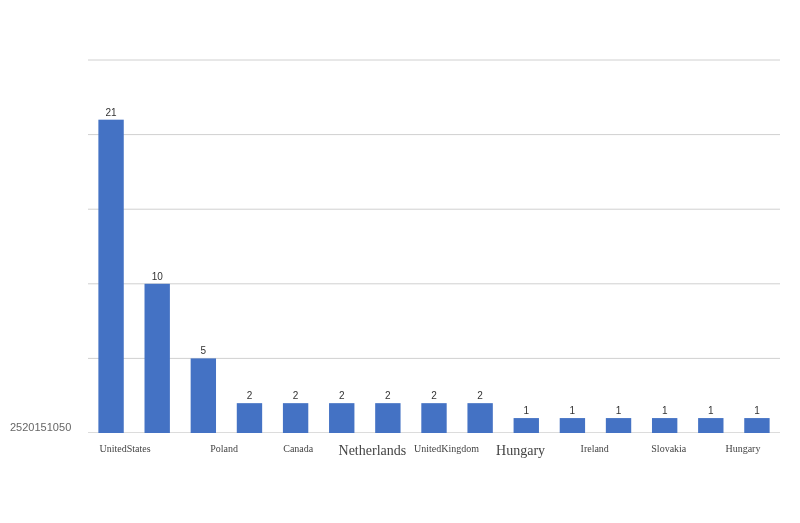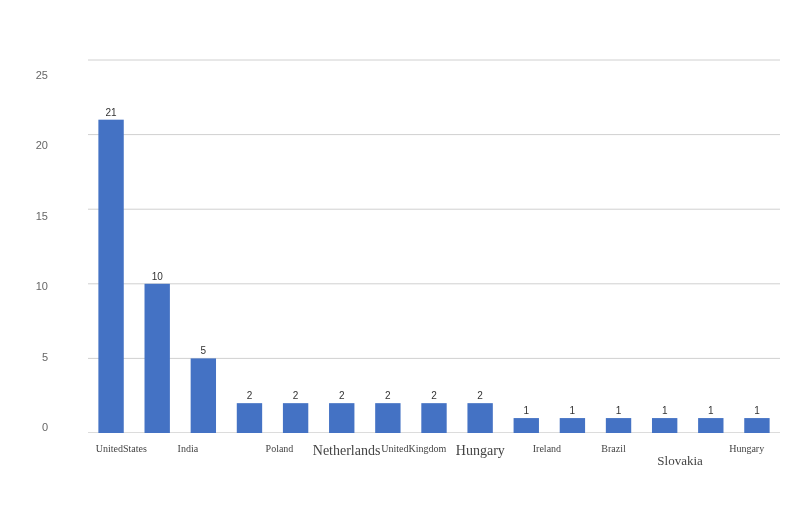--- a/index.html
+++ b/index.html
@@ -68,39 +68,38 @@
       <rect x="517.8466666666666" y="368.08" width="25.373333333333335" height="14.92" fill="#4472c4"></rect>
       <text x="530.5333333333333" y="364.08" text-anchor="middle" font-size="10" fill="#333">1</text>
       <rect x="563.98" y="368.08" width="25.373333333333335" height="14.92" fill="#4472c4"></rect>
       <text x="576.6666666666666" y="364.08" text-anchor="middle" font-size="10" fill="#333">1</text>
       <rect x="610.1133333333332" y="368.08" width="25.373333333333335" height="14.92" fill="#4472c4"></rect>
       <text x="622.8" y="364.08" text-anchor="middle" font-size="10" fill="#333">1</text>
       <rect x="656.2466666666667" y="368.08" width="25.373333333333335" height="14.92" fill="#4472c4"></rect>
       <text x="668.9333333333333" y="364.08" text-anchor="middle" font-size="10" fill="#333">1</text>
     </svg>
 
-  <div style="position:absolute;left:10px;top:50px;bottom:90px;width:38px;display:flex;flex-direction:column;justify-content:space-between;align-items:flex-end;margin-top:20px;">
+  <div style="position:absolute;left:10px;top:50px;bottom:90px;width:38px;display:flex;flex-direction:row;justify-content:space-between;align-items:flex-end;">
     <span class="y-tick">25</span>
     <span class="y-tick">20</span>
     <span class="y-tick">15</span>
     <span class="y-tick">10</span>
     <span class="y-tick">5</span>
     <span class="y-tick">0</span>
   </div>
 <div style="position: absolute; left: 88px; right: 20px; bottom: 5px; height: 82px; display: flex; font-family: Liberation Serif, serif;">
       <div style="flex: 1 1 0%; text-align: center; font-size: 10px; color: rgb(68, 68, 68); line-height: 1.3; display: flex; align-items: flex-start; justify-content: center; padding-top: 6px;">
         <div style="text-align: center;">United</div>
         <div style="text-align: center;">States</div>
       </div>
-      <div style="flex: 1 1 0%; text-align: center; font-size: 10px; color: rgb(68, 68, 68); line-height: 1.3; display: flex; align-items: flex-start; justify-content: center; padding-top: 6px;">India</div>
       <div style="flex: 1 1 0%; text-align: center; font-size: 10px; color: rgb(68, 68, 68); line-height: 1.3; display: flex; align-items: flex-start; justify-content: center; padding-top: 6px; margin-left: 25px;">Poland</div>
+      <div style="flex: 1 1 0%; text-align: center; font-size: 10px; color: rgb(68, 68, 68); line-height: 1.3; display: flex; align-items: flex-start; justify-content: center; padding-top: 6px;">Canada</div>
       <div style="flex: 1 1 0%; text-align: left; font-size: 14px; color: rgb(68, 68, 68); line-height: 1.3; display: flex; align-items: flex-start; justify-content: center; padding-top: 6px;">Netherlands</div>
       <div style="flex: 1 1 0%; text-align: center; font-size: 10px; color: rgb(68, 68, 68); line-height: 1.3; display: flex; align-items: flex-start; justify-content: center; padding-top: 6px;">
         <div style="text-align: center;">United</div>
         <div style="text-align: center;">Kingdom</div>
       </div>
       <div style="flex: 1 1 0%; text-align: left; font-size: 14px; color: rgb(68, 68, 68); line-height: 1.3; display: flex; align-items: flex-start; justify-content: center; padding-top: 6px;">Hungary</div>
       <div style="flex: 1 1 0%; text-align: center; font-size: 10px; color: rgb(68, 68, 68); line-height: 1.3; display: flex; align-items: flex-start; justify-content: center; padding-top: 6px;">Ireland</div>
-      <div style="flex: 1 1 0%; text-align: center; font-size: 10px; color: rgb(68, 68, 68); line-height: 1.3; display: flex; align-items: flex-start; justify-content: center; padding-top: 6px;">Brazil</div>
-      <div style="flex: 1 1 0%; text-align: left; font-size: 13px; color: rgb(68, 68, 68); line-height: 1.3; display: flex; align-items: flex-start; justify-content: center; padding-top: 6px; margin-top: 11px;">Slovakia</div>
+      <div style="flex: 1 1 0%; text-align: left; font-size: 10px; color: rgb(68, 68, 68); line-height: 1.3; display: flex; align-items: flex-start; justify-content: center; padding-top: 6px;">Slovakia</div>
       <div style="flex: 1 1 0%; text-align: center; font-size: 10px; color: rgb(68, 68, 68); line-height: 1.3; display: flex; align-items: flex-start; justify-content: center; padding-top: 6px;">Hungary</div>
     </div>
   </div>
 
 </body></html>

